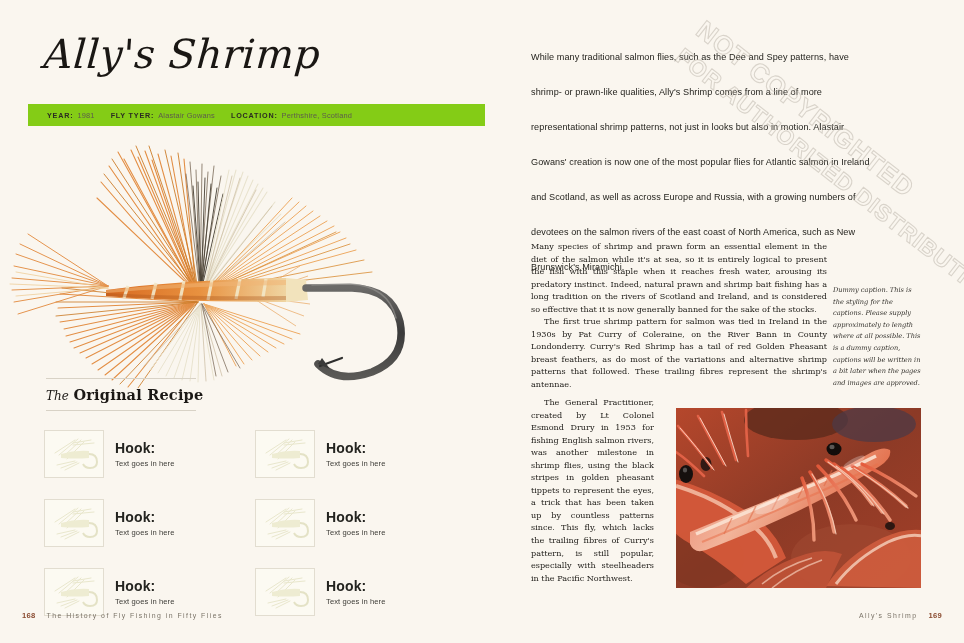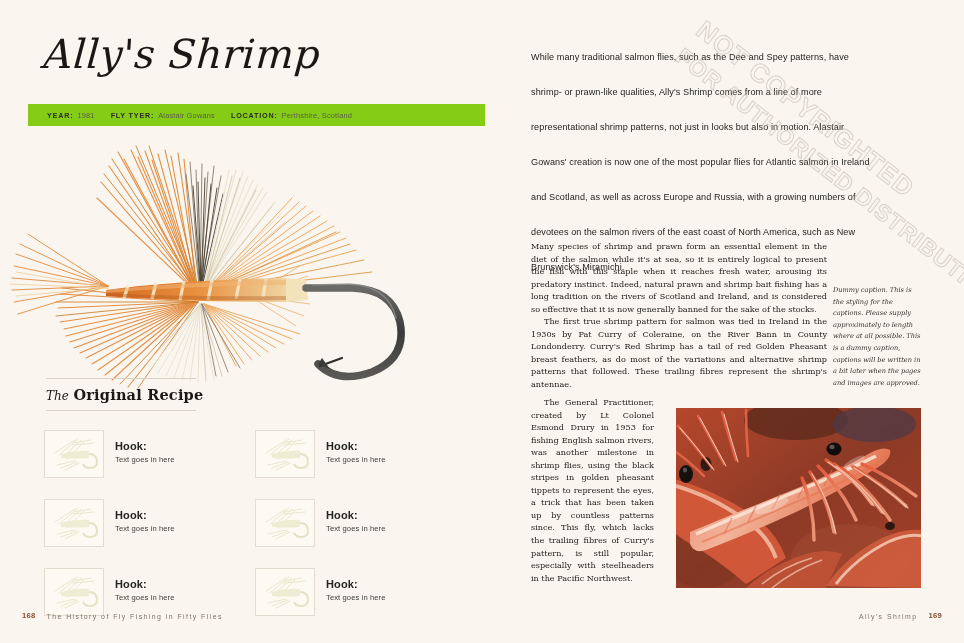--- a/index.html
+++ b/index.html
@@ -126,21 +126,21 @@
     width: 58px; height: 46px;
     background: #fcfaf2;
     border: 1px solid #e2ddd0;
     flex: 0 0 auto;
     position: relative;
     overflow: hidden;
   }
   .swatch svg { position: absolute; left: 0; top: 0; }
   .recipe-text { padding-top: 10px; }
   .recipe-label {
-    font-size: 11px;
+    font-size: 14px;
     font-weight: bold;
     color: #242420;
     letter-spacing: 0.15px;
     margin-bottom: 2.5px;
   }
   .recipe-value {
     font-size: 7.6px;
     color: #3d3c37;
     letter-spacing: 0.1px;
   }
@@ -223,21 +223,21 @@
     overflow: hidden;
     background: #8a3b27;
   }
   .photo svg { display: block; }
 
   
   .footer-left, .footer-right {
     position: absolute;
     top: 611px;
     display: flex;
-    align-items: flex-end;
+    align-items: center;
     gap: 11px;
     white-space: nowrap;
   }
   .footer-left  { left: 22px; }
   .footer-right { right: 22px; }
   .folio {
     font-size: 7.6px;
     font-weight: bold;
     color: #8a4b30;
     letter-spacing: 0.3px;

